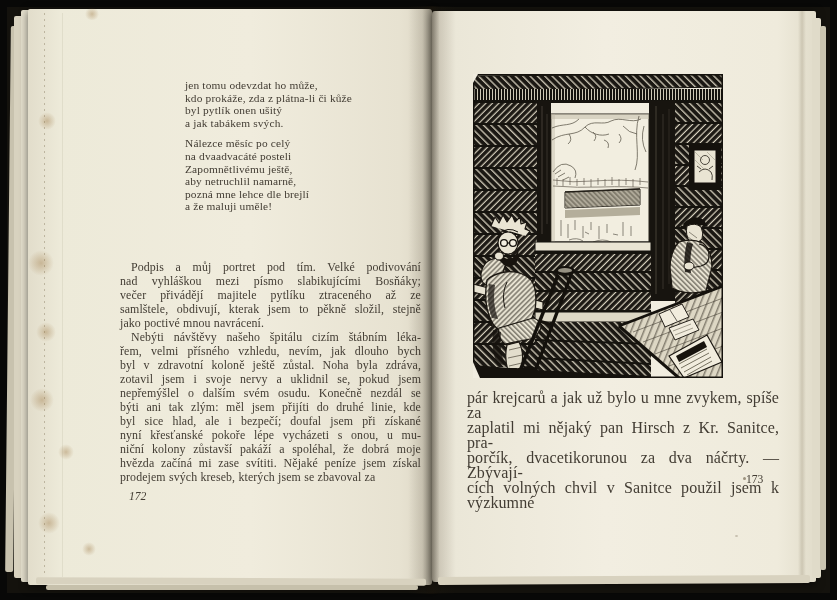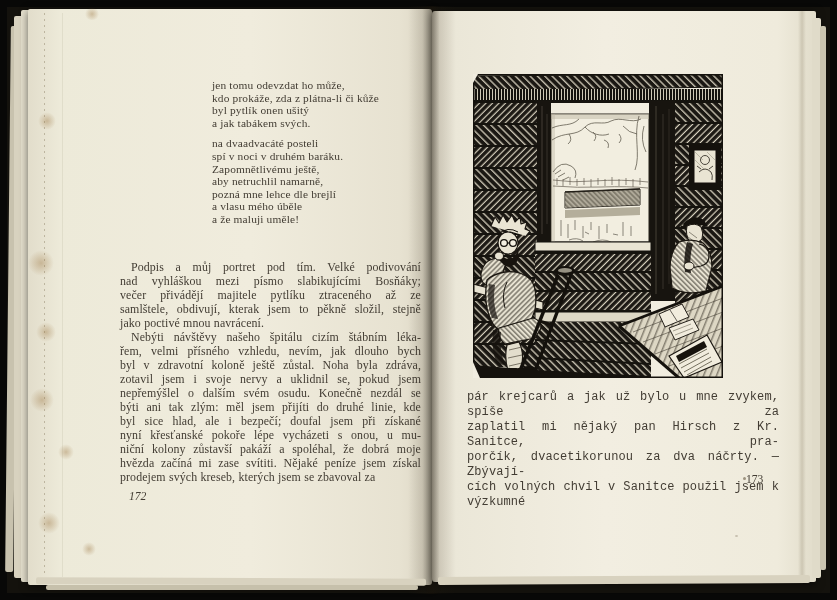--- a/index.html
+++ b/index.html
@@ -18,29 +18,29 @@
   .edge{position:absolute;border-radius:2px;}
   .crease{position:absolute;top:4px;width:1px;height:98%;background:rgba(120,105,75,.20);}
   .crease.dotted{background:repeating-linear-gradient(180deg,rgba(110,95,65,.35) 0 2px,transparent 2px 6px);}
   .fold-right{position:absolute;left:366px;top:0;width:8px;height:100%;
     background:linear-gradient(90deg,transparent,rgba(90,75,45,.18),transparent);}
   .fox{position:absolute;border-radius:50%;
     background:radial-gradient(circle,rgba(150,110,55,.38),rgba(150,110,55,0) 70%);}
   .speck{position:absolute;border-radius:50%;background:rgba(90,75,50,.55);}
 
   .poem{position:absolute;left:157px;top:70px;font-size:11.4px;line-height:12.6px;
-        color:#423c33;letter-spacing:.15px;margin-left:27px;}
+        color:#423c33;letter-spacing:.15px;}
   .stanza + .stanza{margin-top:8px;}
   .prose-block{position:absolute;left:92px;top:251px;width:301px;font-size:11.9px;
         line-height:14px;color:#423c33;}
   .para .t-line{text-align:justify;text-align-last:justify;letter-spacing:.1px;word-spacing:.2px;}
   .para .t-line.last-line{text-align-last:left;}
   .para.indent .t-line.first-line{text-indent:11px;}
-  .right-para{position:absolute;left:35px;top:379px;width:312px;font-size:12px;
-        line-height:15px;color:#423c33;font-family:Liberation Mono, monospace;}
+  .right-para{position:absolute;left:35px;top:379px;width:312px;font-size:16px;
+        line-height:15px;color:#423c33;}
   .pageno{position:absolute;font-size:11.6px;color:#423c33;}
   .pageno-left{left:101px;top:481px;font-style:italic;}
   .pageno-right{left:314px;top:462px;}
   .woodcut{position:absolute;left:41px;top:63px;width:250px;height:304px;}
 </style>
 </head>
 <body>
 
 <div class="scene">
 
@@ -53,26 +53,25 @@
     <div class="crease" style="left:34px;opacity:.5;"></div>
 
     <div class="poem">
       <div class="stanza">
           <div class="t-line first-line">jen tomu odevzdat ho může,</div>
           <div class="t-line">kdo prokáže, zda z plátna-li či kůže</div>
           <div class="t-line">byl pytlík onen ušitý</div>
           <div class="t-line last-line">a jak tabákem svých.</div>
         </div>
       <div class="stanza">
+          <div class="t-line first-line">Nálezce měsíc po celý</div>
           <div class="t-line">na dvaadvacáté posteli</div>
-          <div class="t-line">spí v noci v druhém baráku.</div>
           <div class="t-line">Zapomnětlivému ještě,</div>
           <div class="t-line">aby netruchlil namarně,</div>
           <div class="t-line">pozná mne lehce dle brejlí</div>
-          <div class="t-line">a vlasu mého úběle</div>
           <div class="t-line last-line">a že maluji uměle!</div>
         </div>
     </div>
 
     <div class="prose-block">
       <div class="para indent">
           <div class="t-line first-line">Podpis a můj portret pod tím. Velké podivování</div>
           <div class="t-line">nad vyhláškou mezi písmo slabikujícími Bosňáky;</div>
           <div class="t-line">večer přivádějí majitele pytlíku ztraceného až ze</div>
           <div class="t-line">samlštele, obdivují, kterak jsem to pěkně složil, stejně</div>

